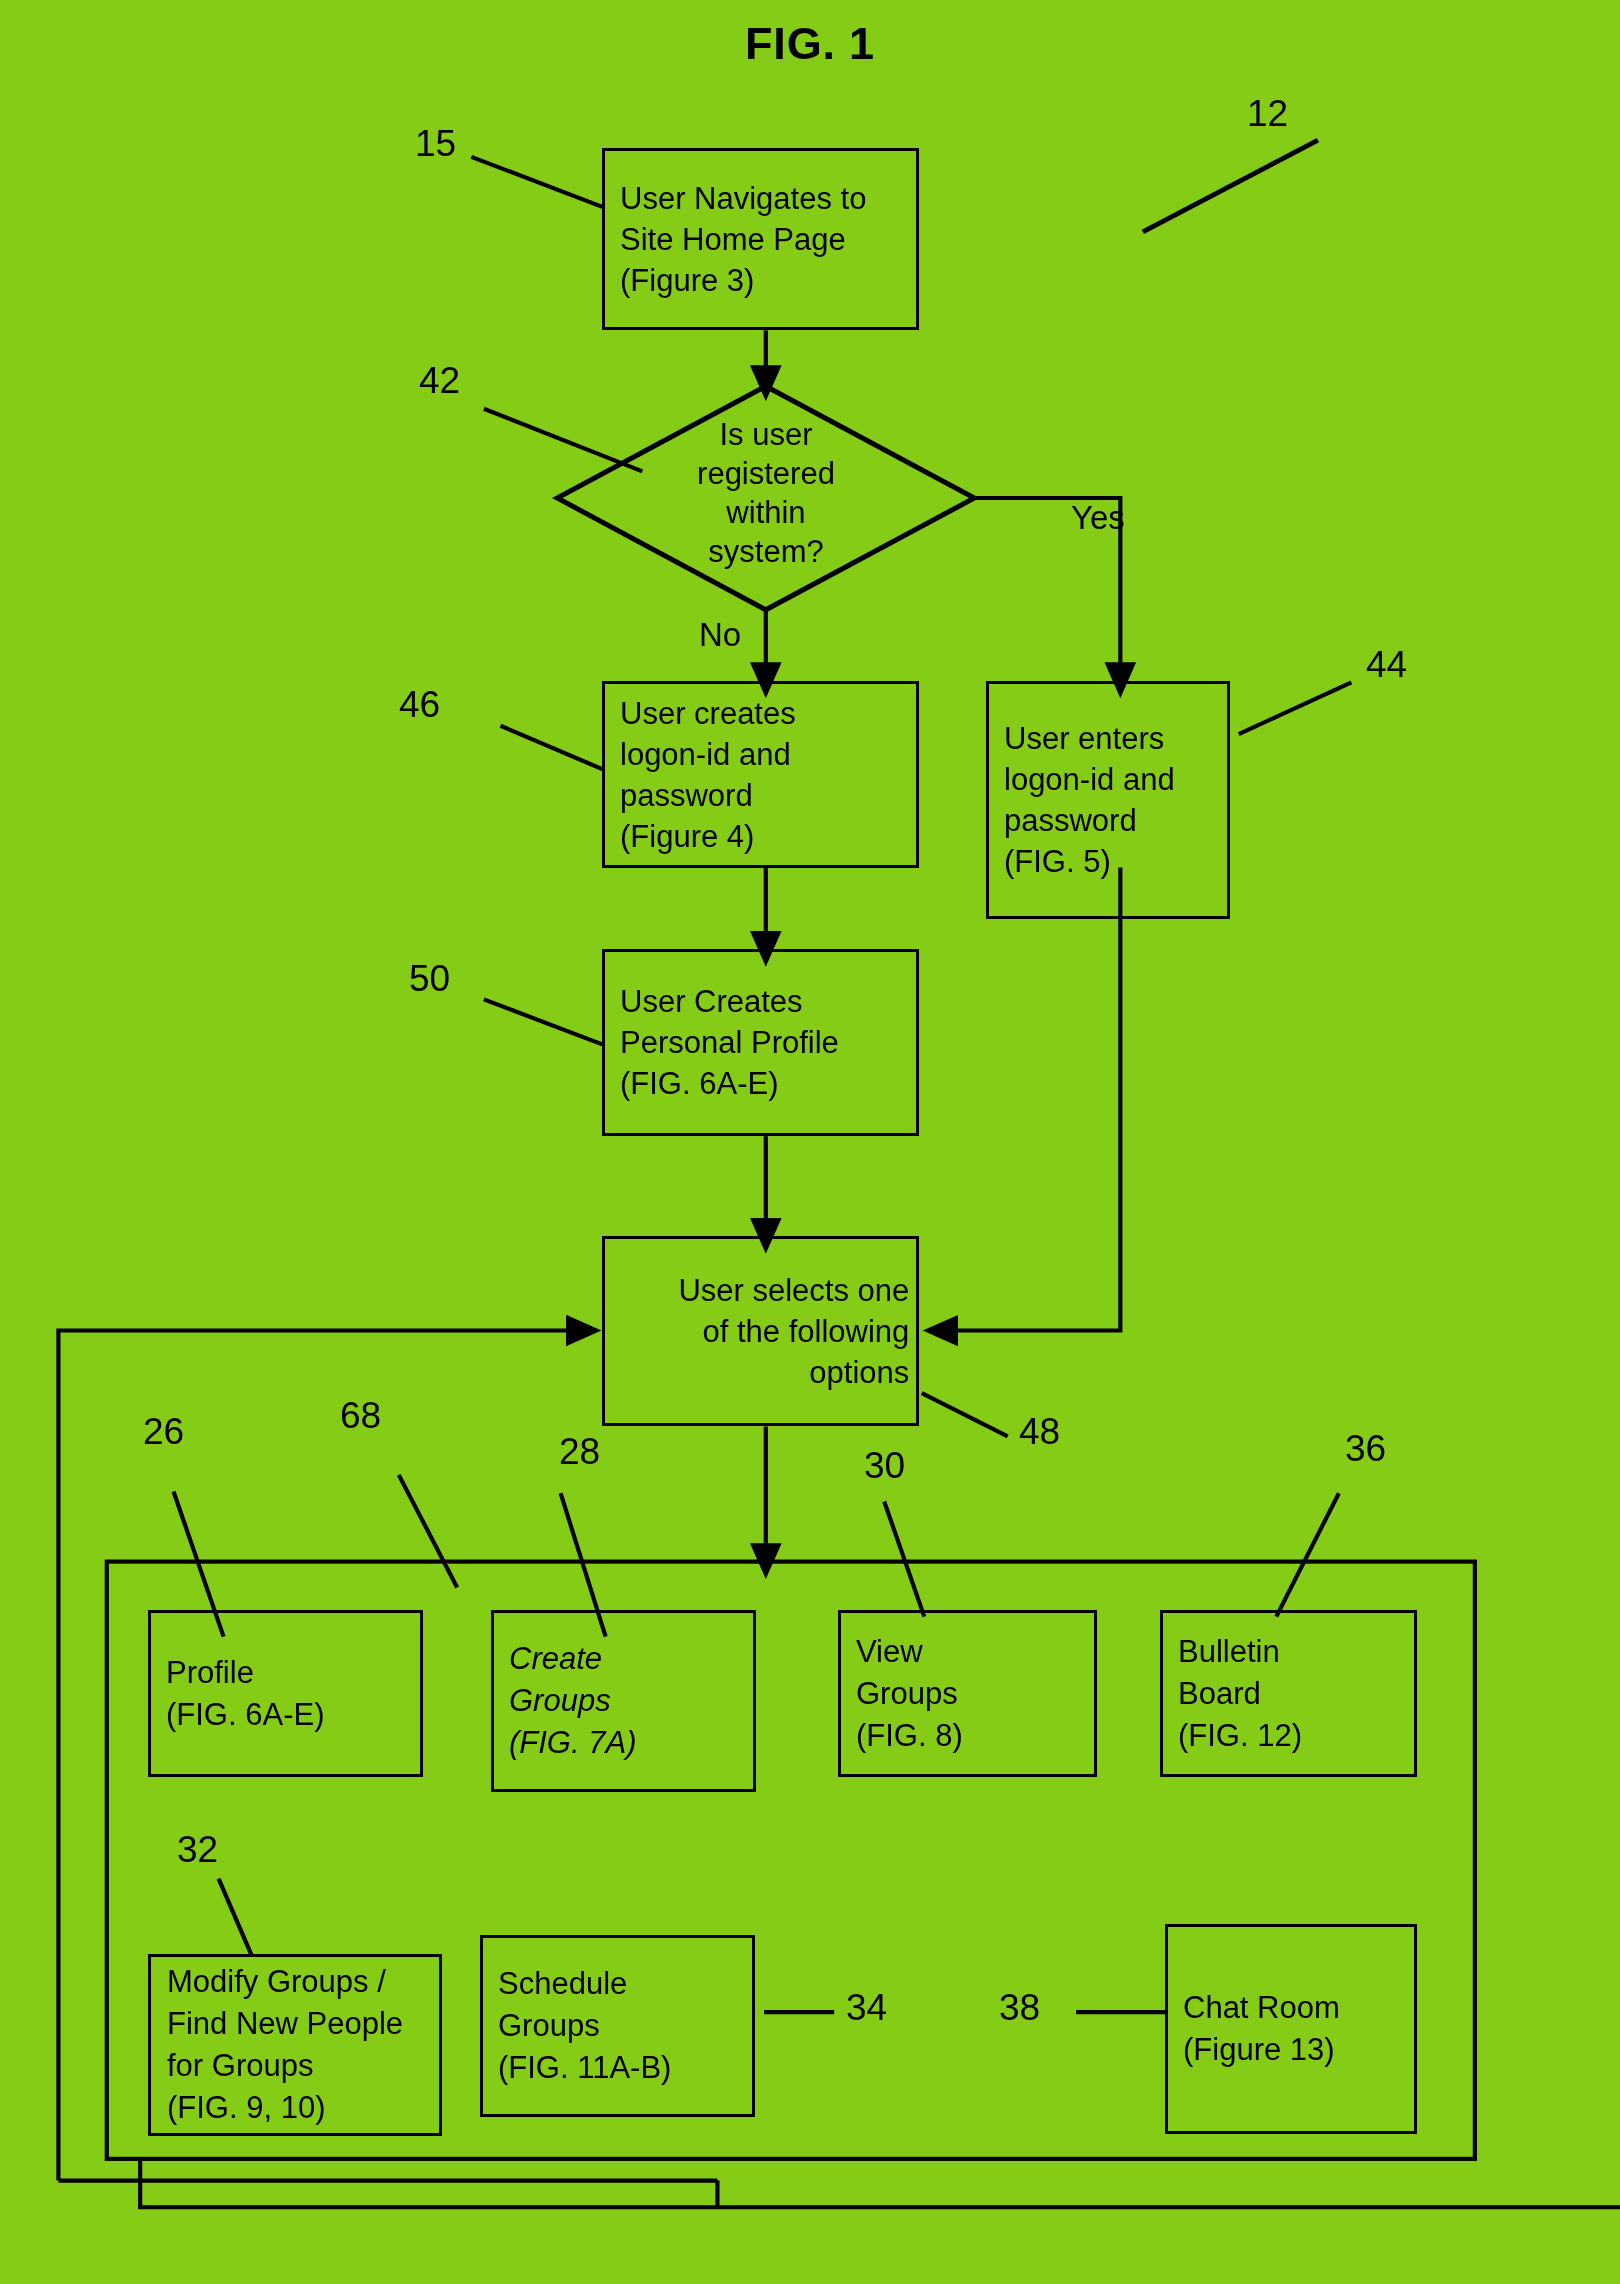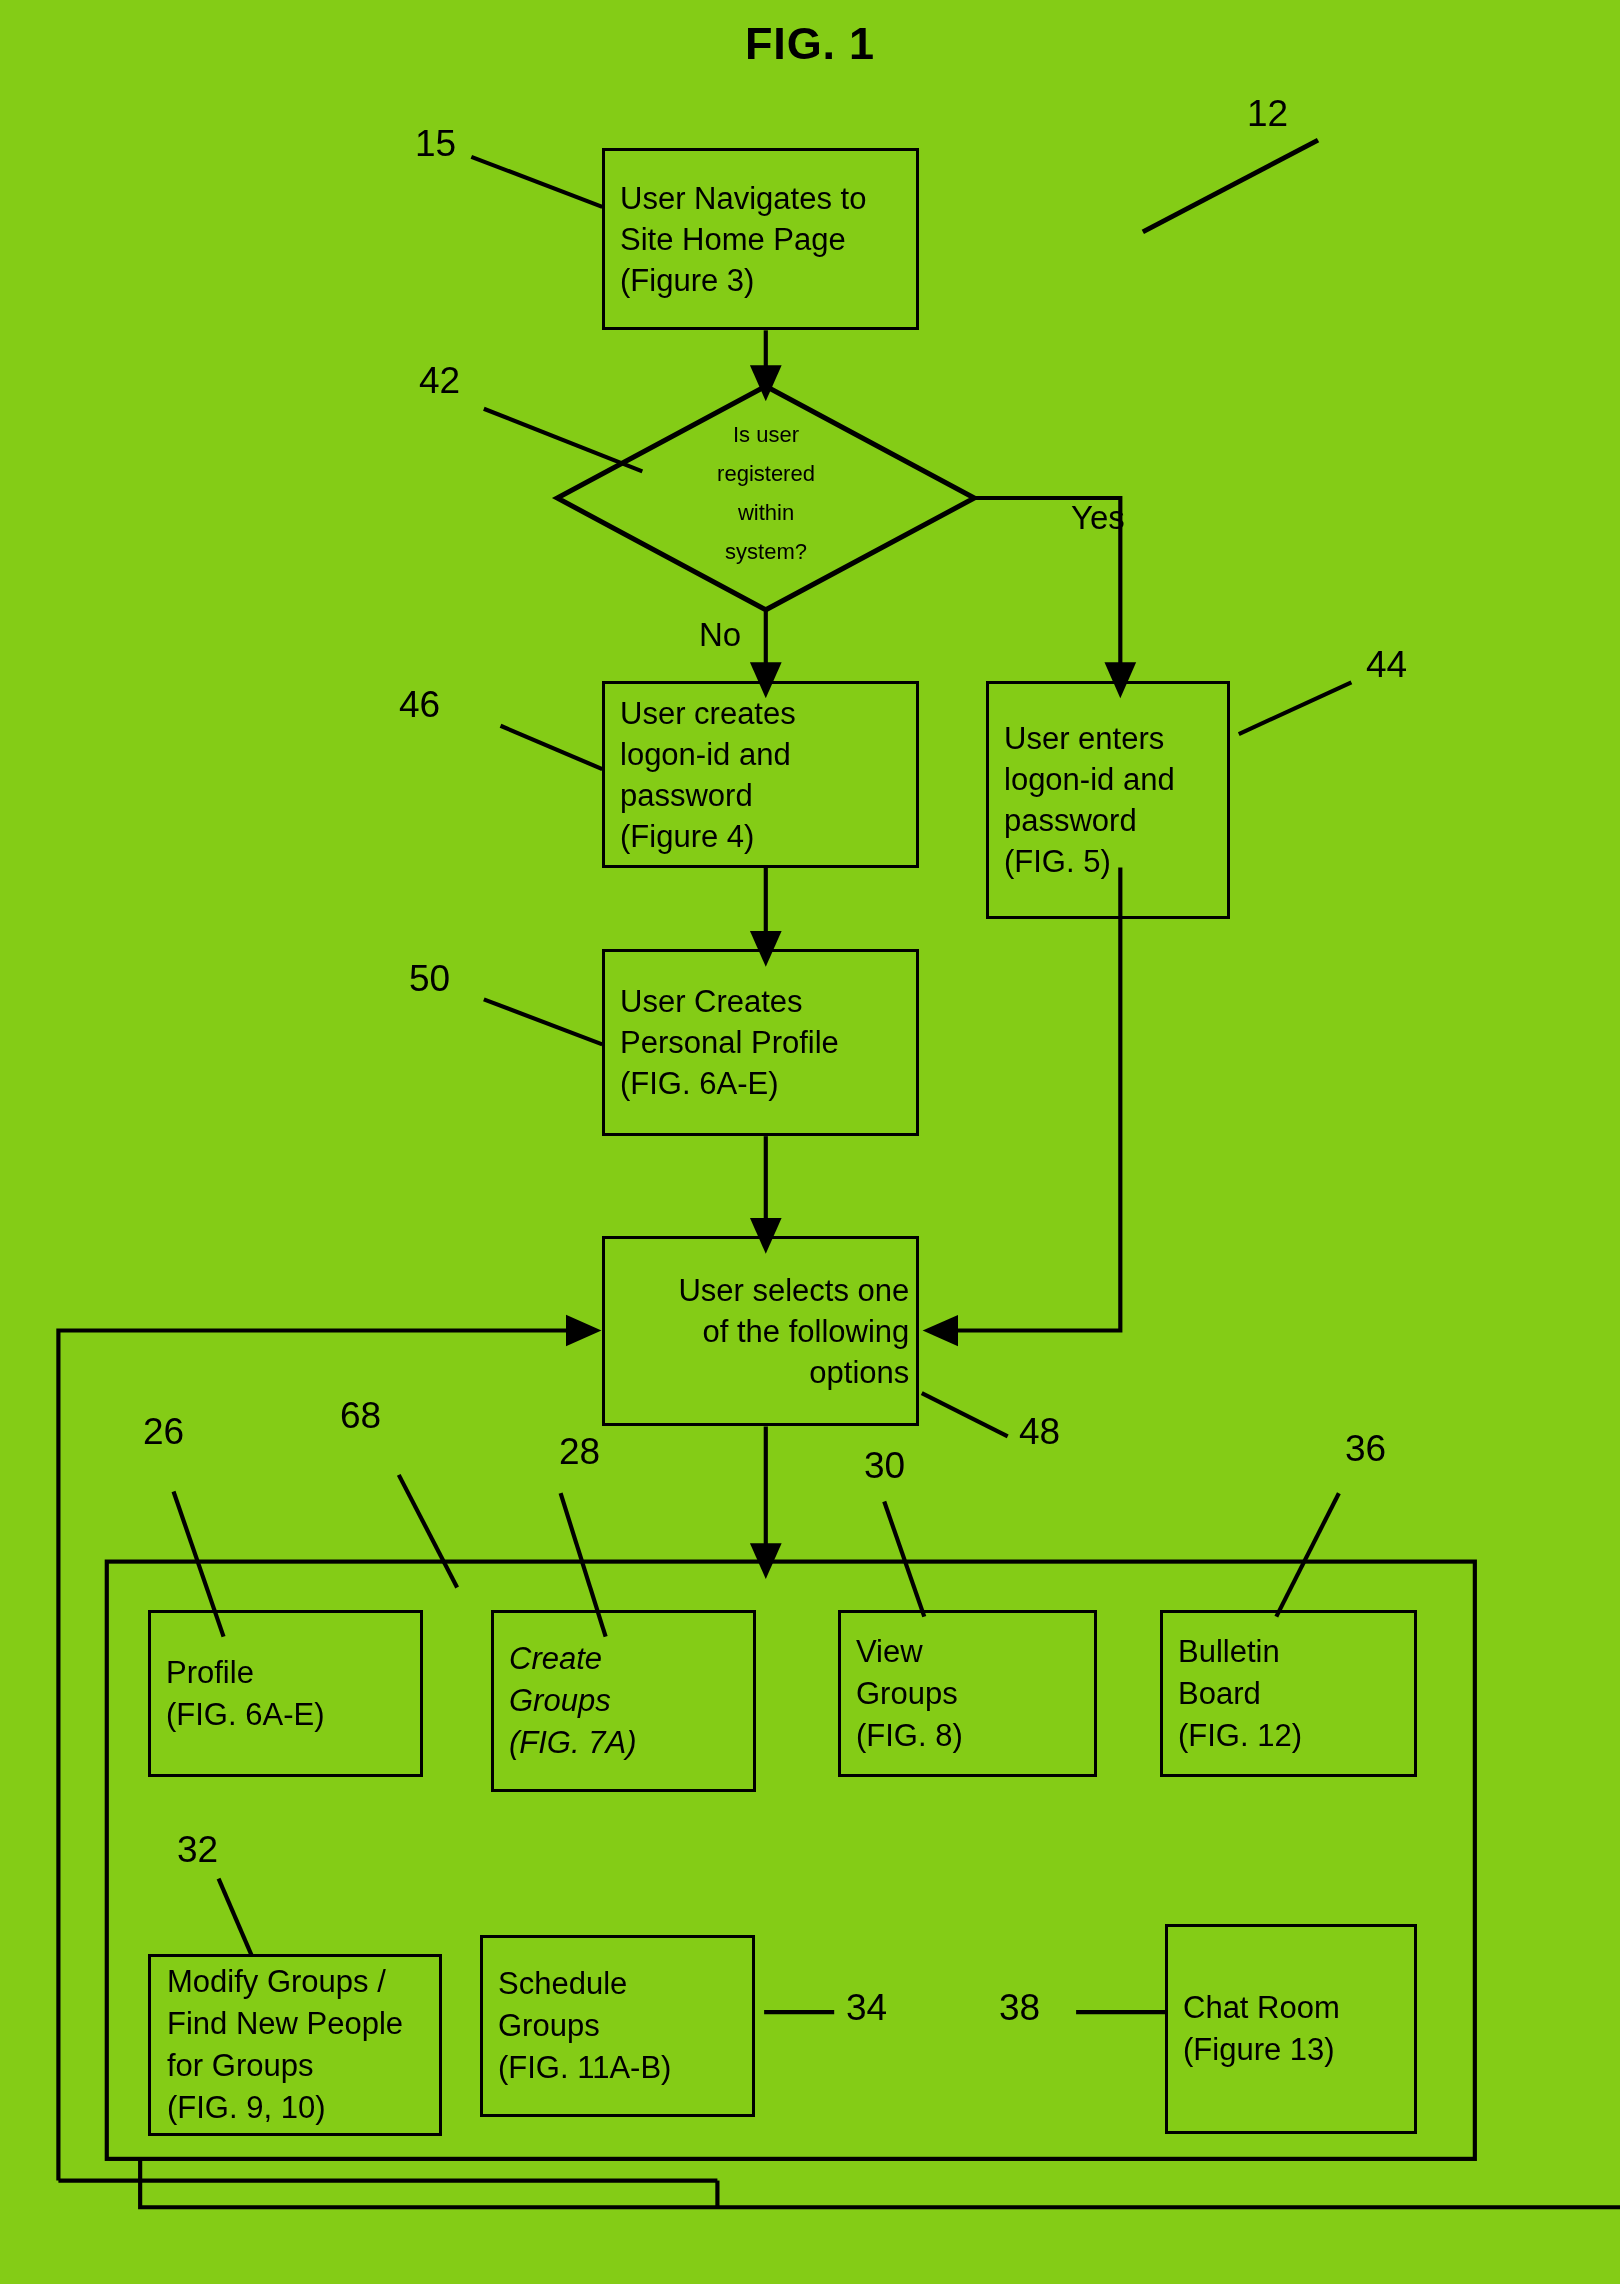--- a/index.html
+++ b/index.html
@@ -47,21 +47,21 @@
     padding-right: 6.7px;
   }
   .node .line {
     font-size: 31px;
     line-height: 41px;
     white-space: nowrap;
   }
   .diamond-text {
     position: absolute;
     text-align: center;
-    font-size: 22px;
+    font-size: 31px;
     line-height: 39px;
   }
   .ref {
     position: absolute;
     font-size: 37px;
     font-weight: normal;
     letter-spacing: 0px;
   }
   .edge-label {
     position: absolute;

